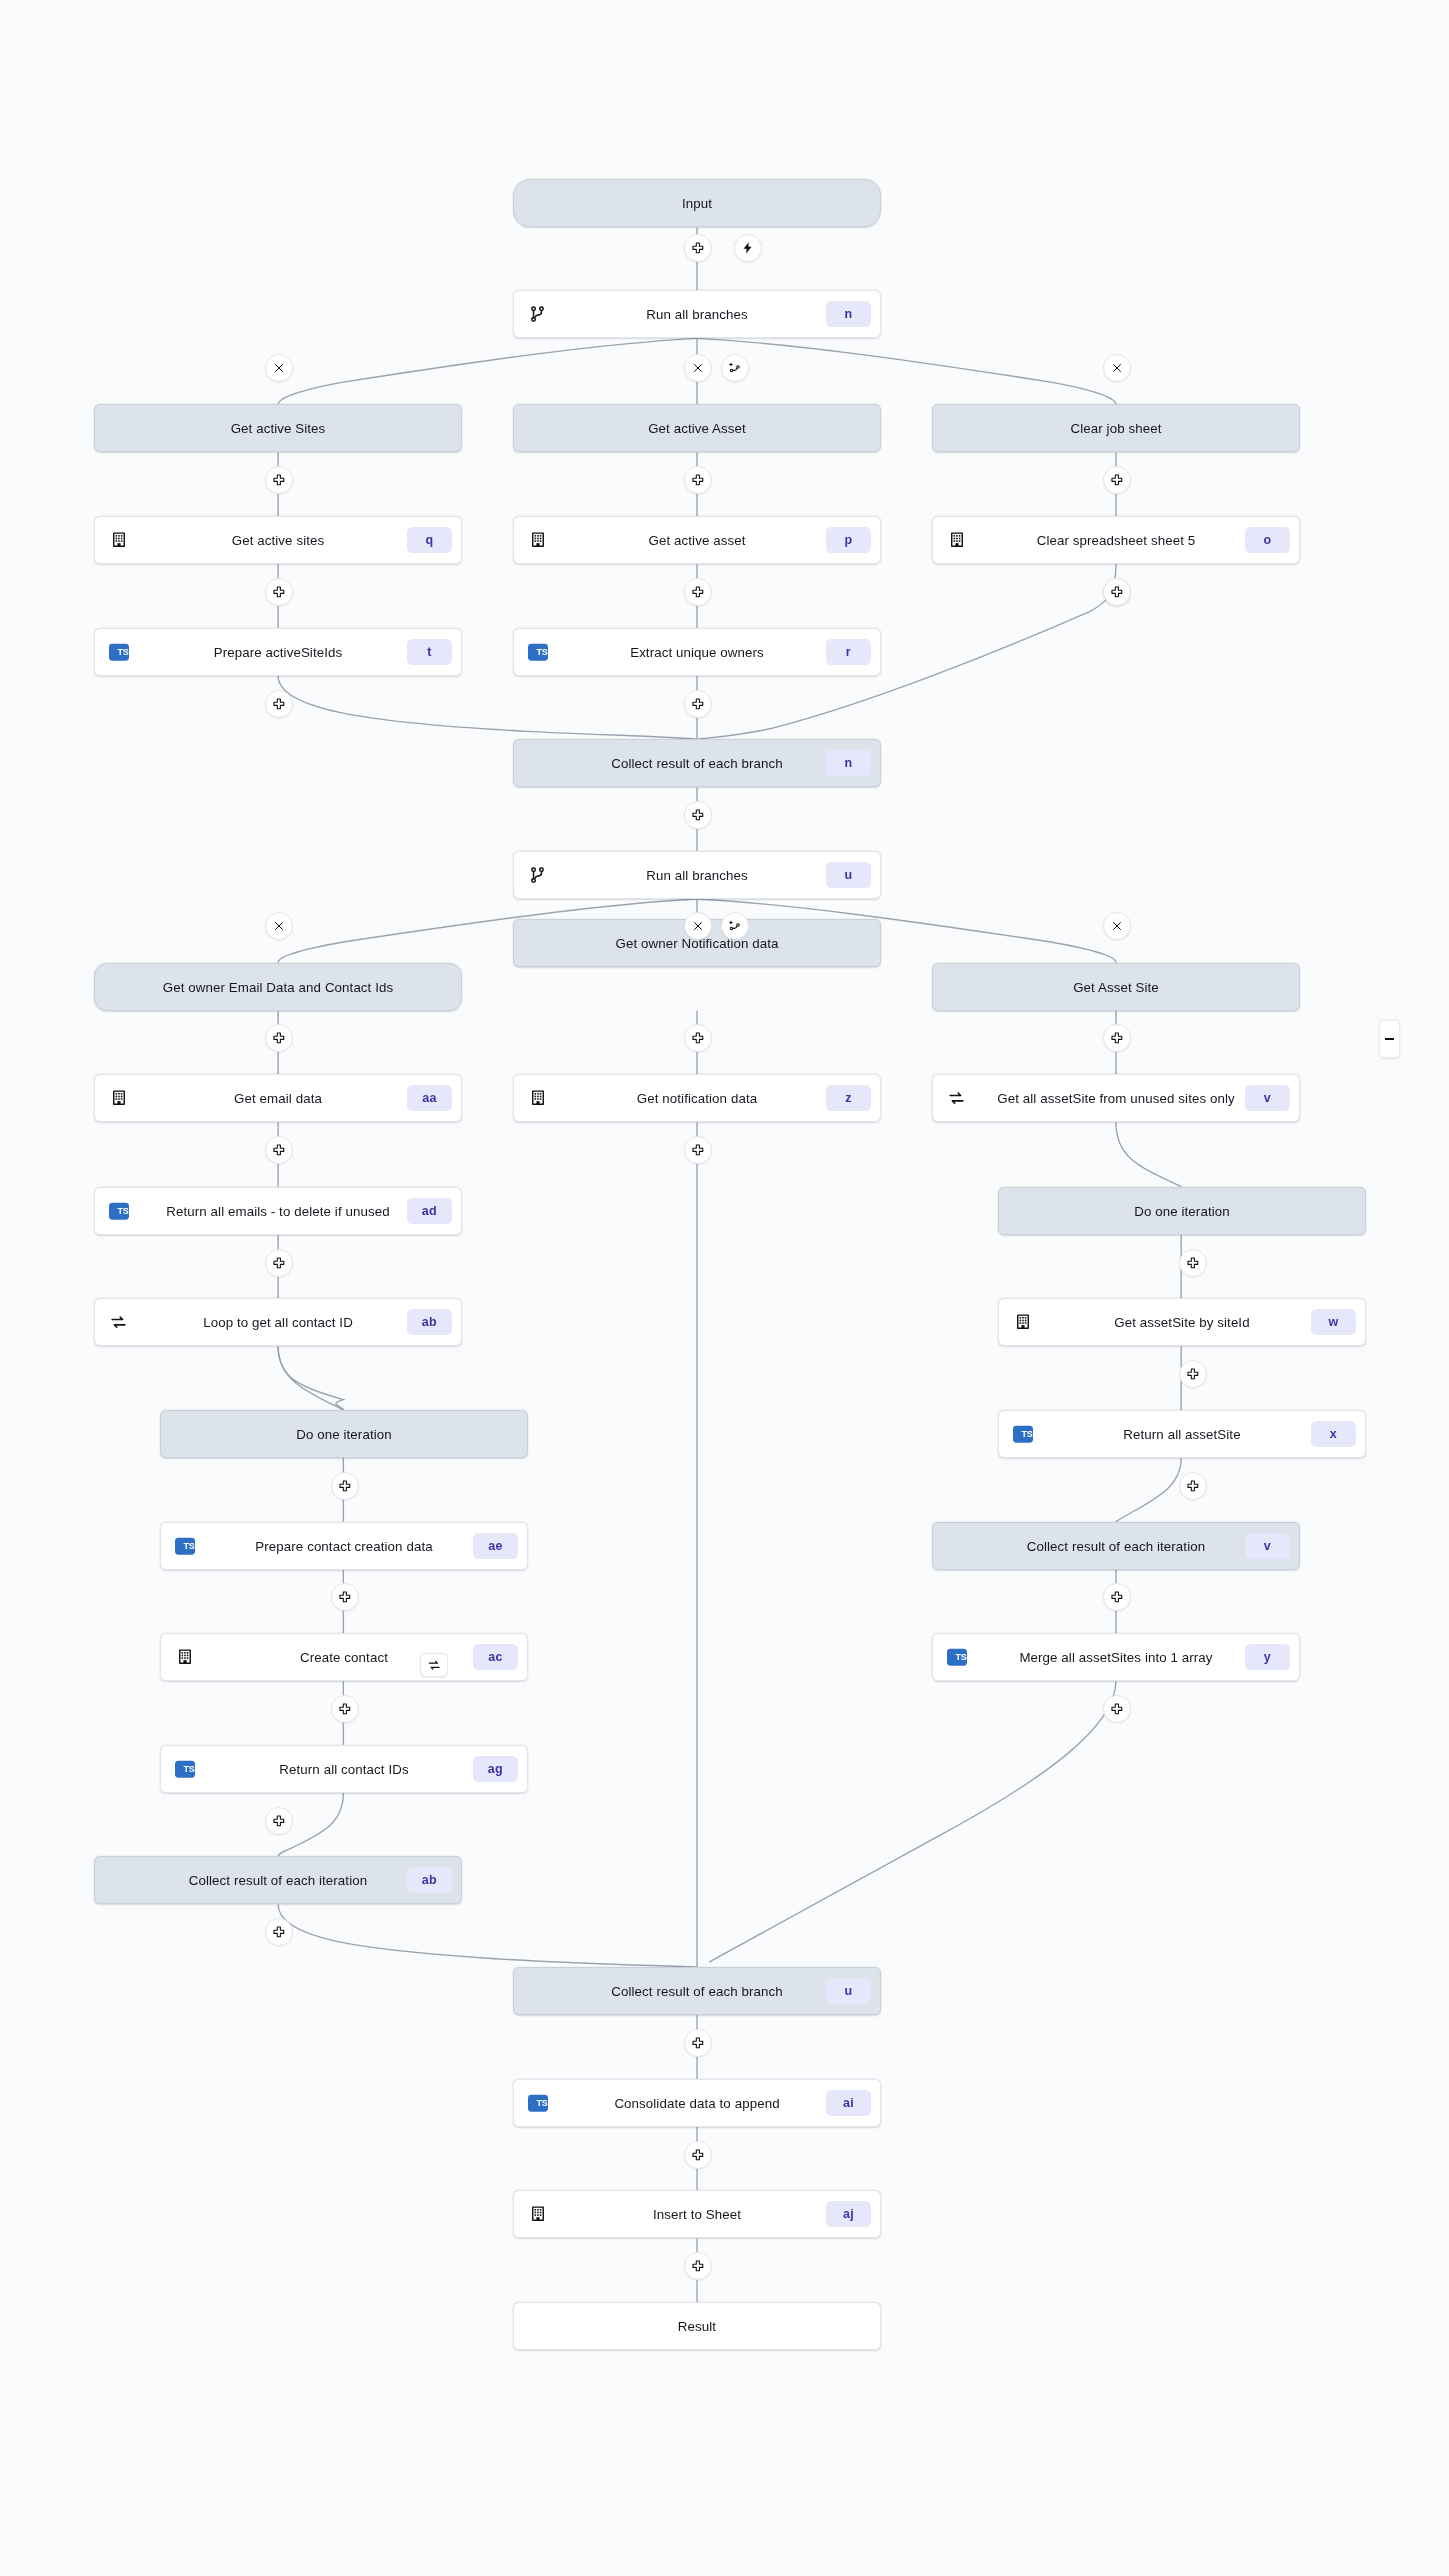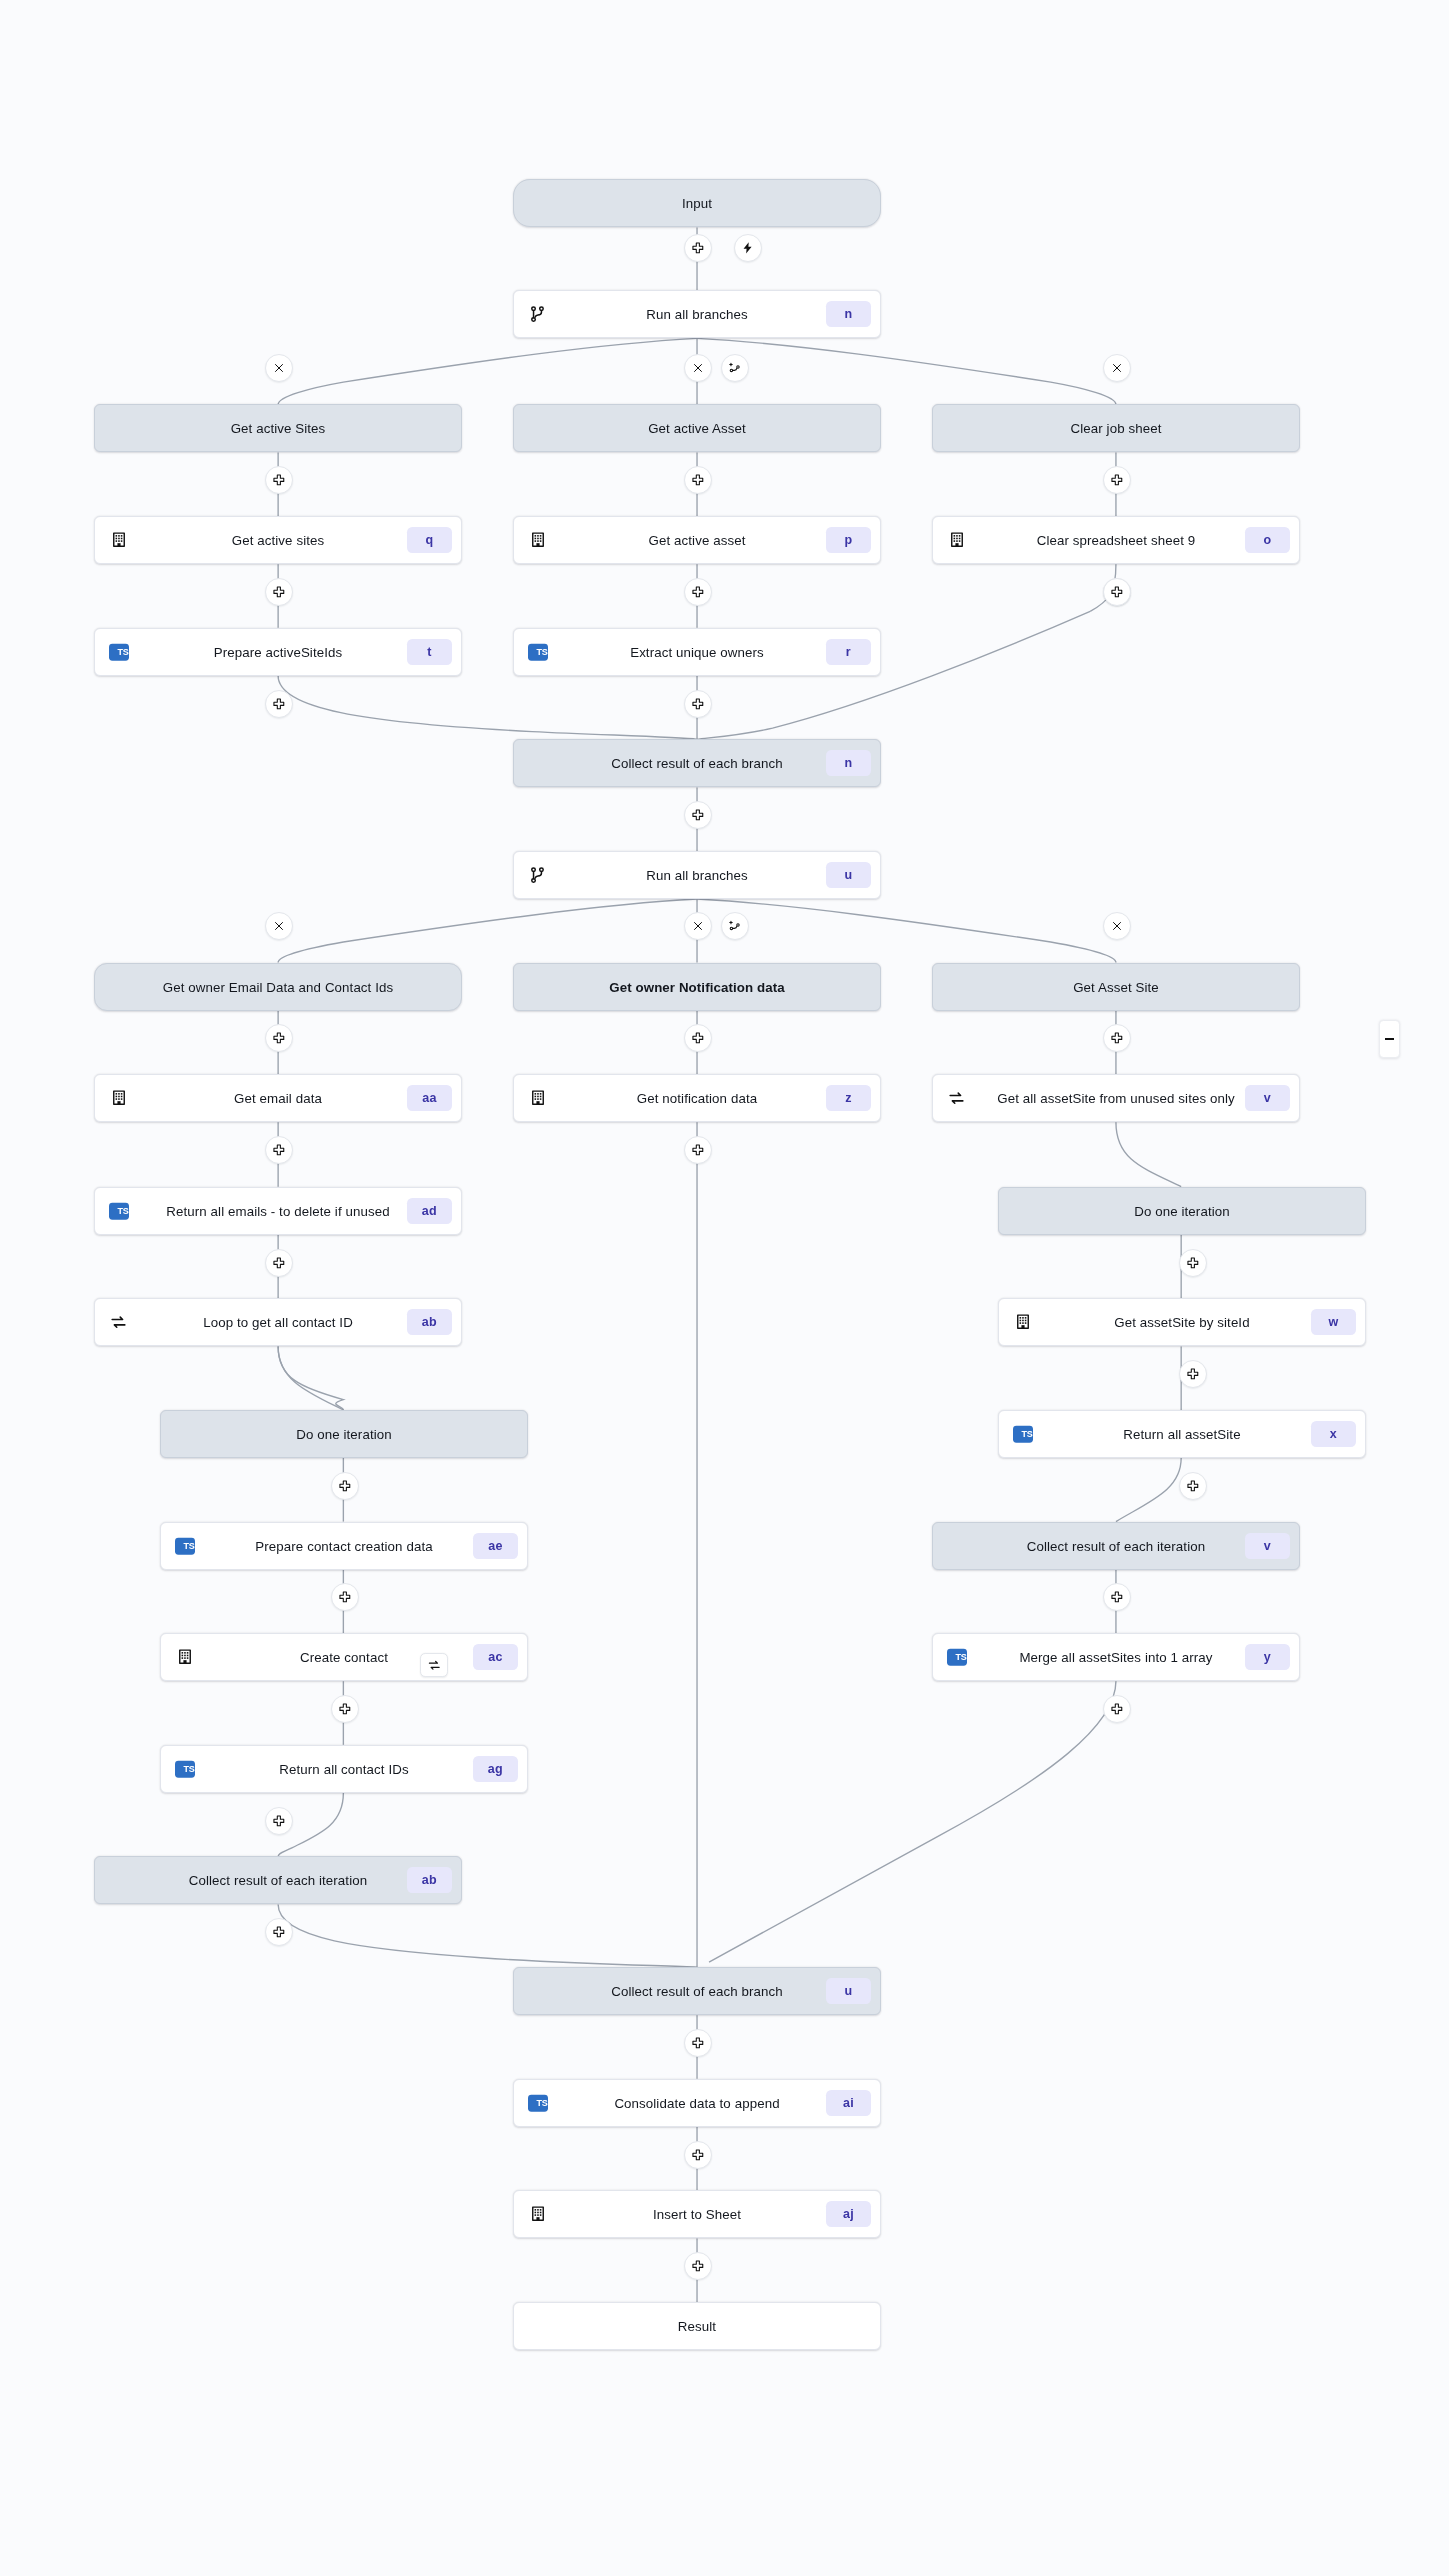--- a/index.html
+++ b/index.html
@@ -217,21 +217,21 @@
               <rect x="7.4" y="9.3" width="2.1" height="2.1"></rect>
               <rect x="10.9" y="9.3" width="2.1" height="2.1"></rect>
               <rect x="14.4" y="9.3" width="2.1" height="2.1"></rect>
               <rect x="7.4" y="12.8" width="2.1" height="2.1"></rect>
               <rect x="10.9" y="12.8" width="2.1" height="2.1"></rect>
               <rect x="14.4" y="12.8" width="2.1" height="2.1"></rect>
               <rect x="9.9" y="16.6" width="4.2" height="4.2"></rect>
             </g>
           </svg>
         </span>
-        <span class="label">Clear spreadsheet sheet 9</span>
+        <span class="label">Clear spreadsheet sheet 5</span>
         <span class="badge">o</span>
       </div>
       <div class="node step" style="left: 94px; top: 628px; width: 368px;">
         <span class="ico">
           <span class="tsico">TS</span>
         </span>
         <span class="label">Prepare activeSiteIds</span>
         <span class="badge">t</span>
       </div>
       <div class="node step" style="left: 513px; top: 628px; width: 368px;">
@@ -254,21 +254,21 @@
             <path d="M7 7.4v9.2" stroke="#111" stroke-width="1.9" fill="none" stroke-linecap="round"></path>
             <path d="M17 7.4v2.1c0 2.6-2.1 3.4-4.3 3.6-2 .2-3.2 1-3.6 2.4" stroke="#111" stroke-width="1.9" fill="none" stroke-linecap="round"></path>
           </svg>
         </span>
         <span class="label">Run all branches</span>
         <span class="badge">u</span>
       </div>
       <div class="node group" style="left: 94px; top: 963px; width: 368px; border-radius: 13px;">
         <span class="label">Get owner Email Data and Contact Ids</span>
       </div>
-      <div class="node group" style="left: 513px; top: 963px; width: 368px; font-weight: bold;">
+      <div class="node group" style="left: 513px; top: 919px; width: 368px;">
         <span class="label">Get owner Notification data</span>
       </div>
       <div class="node group" style="left: 932px; top: 963px; width: 368px;">
         <span class="label">Get Asset Site</span>
       </div>
       <div class="node step" style="left: 94px; top: 1074px; width: 368px;">
         <span class="ico">
           <svg width="18" height="18" viewBox="0 0 24 24">
             <path d="M5 3.2h14v17.6H5z" fill="none" stroke="#111" stroke-width="1.9" stroke-linejoin="round"></path>
             <g fill="#111">

